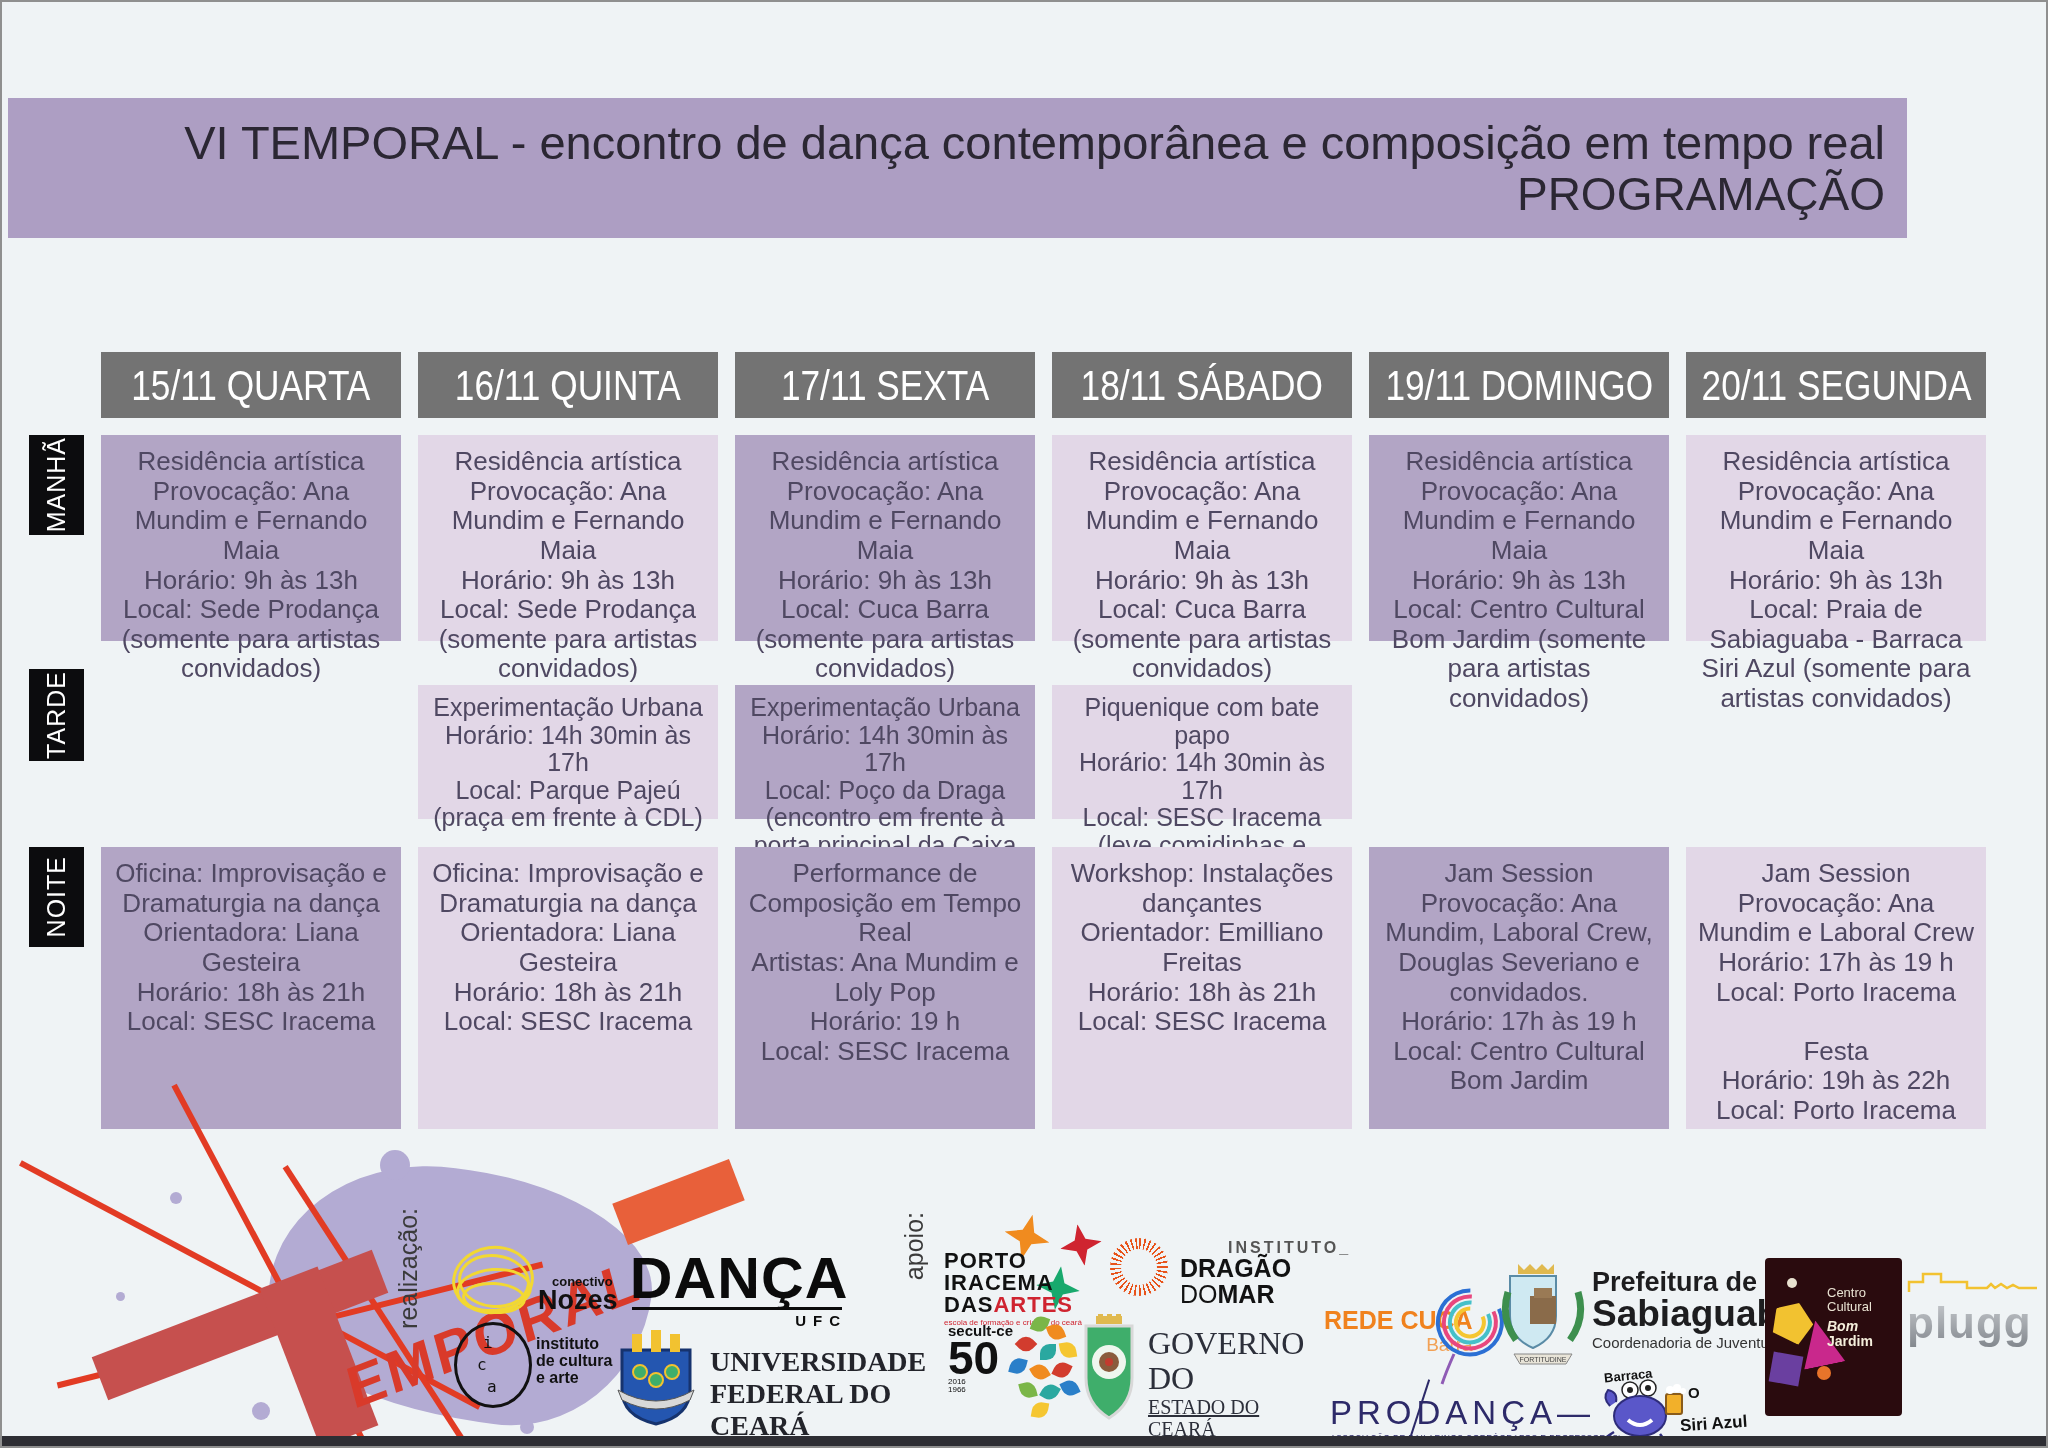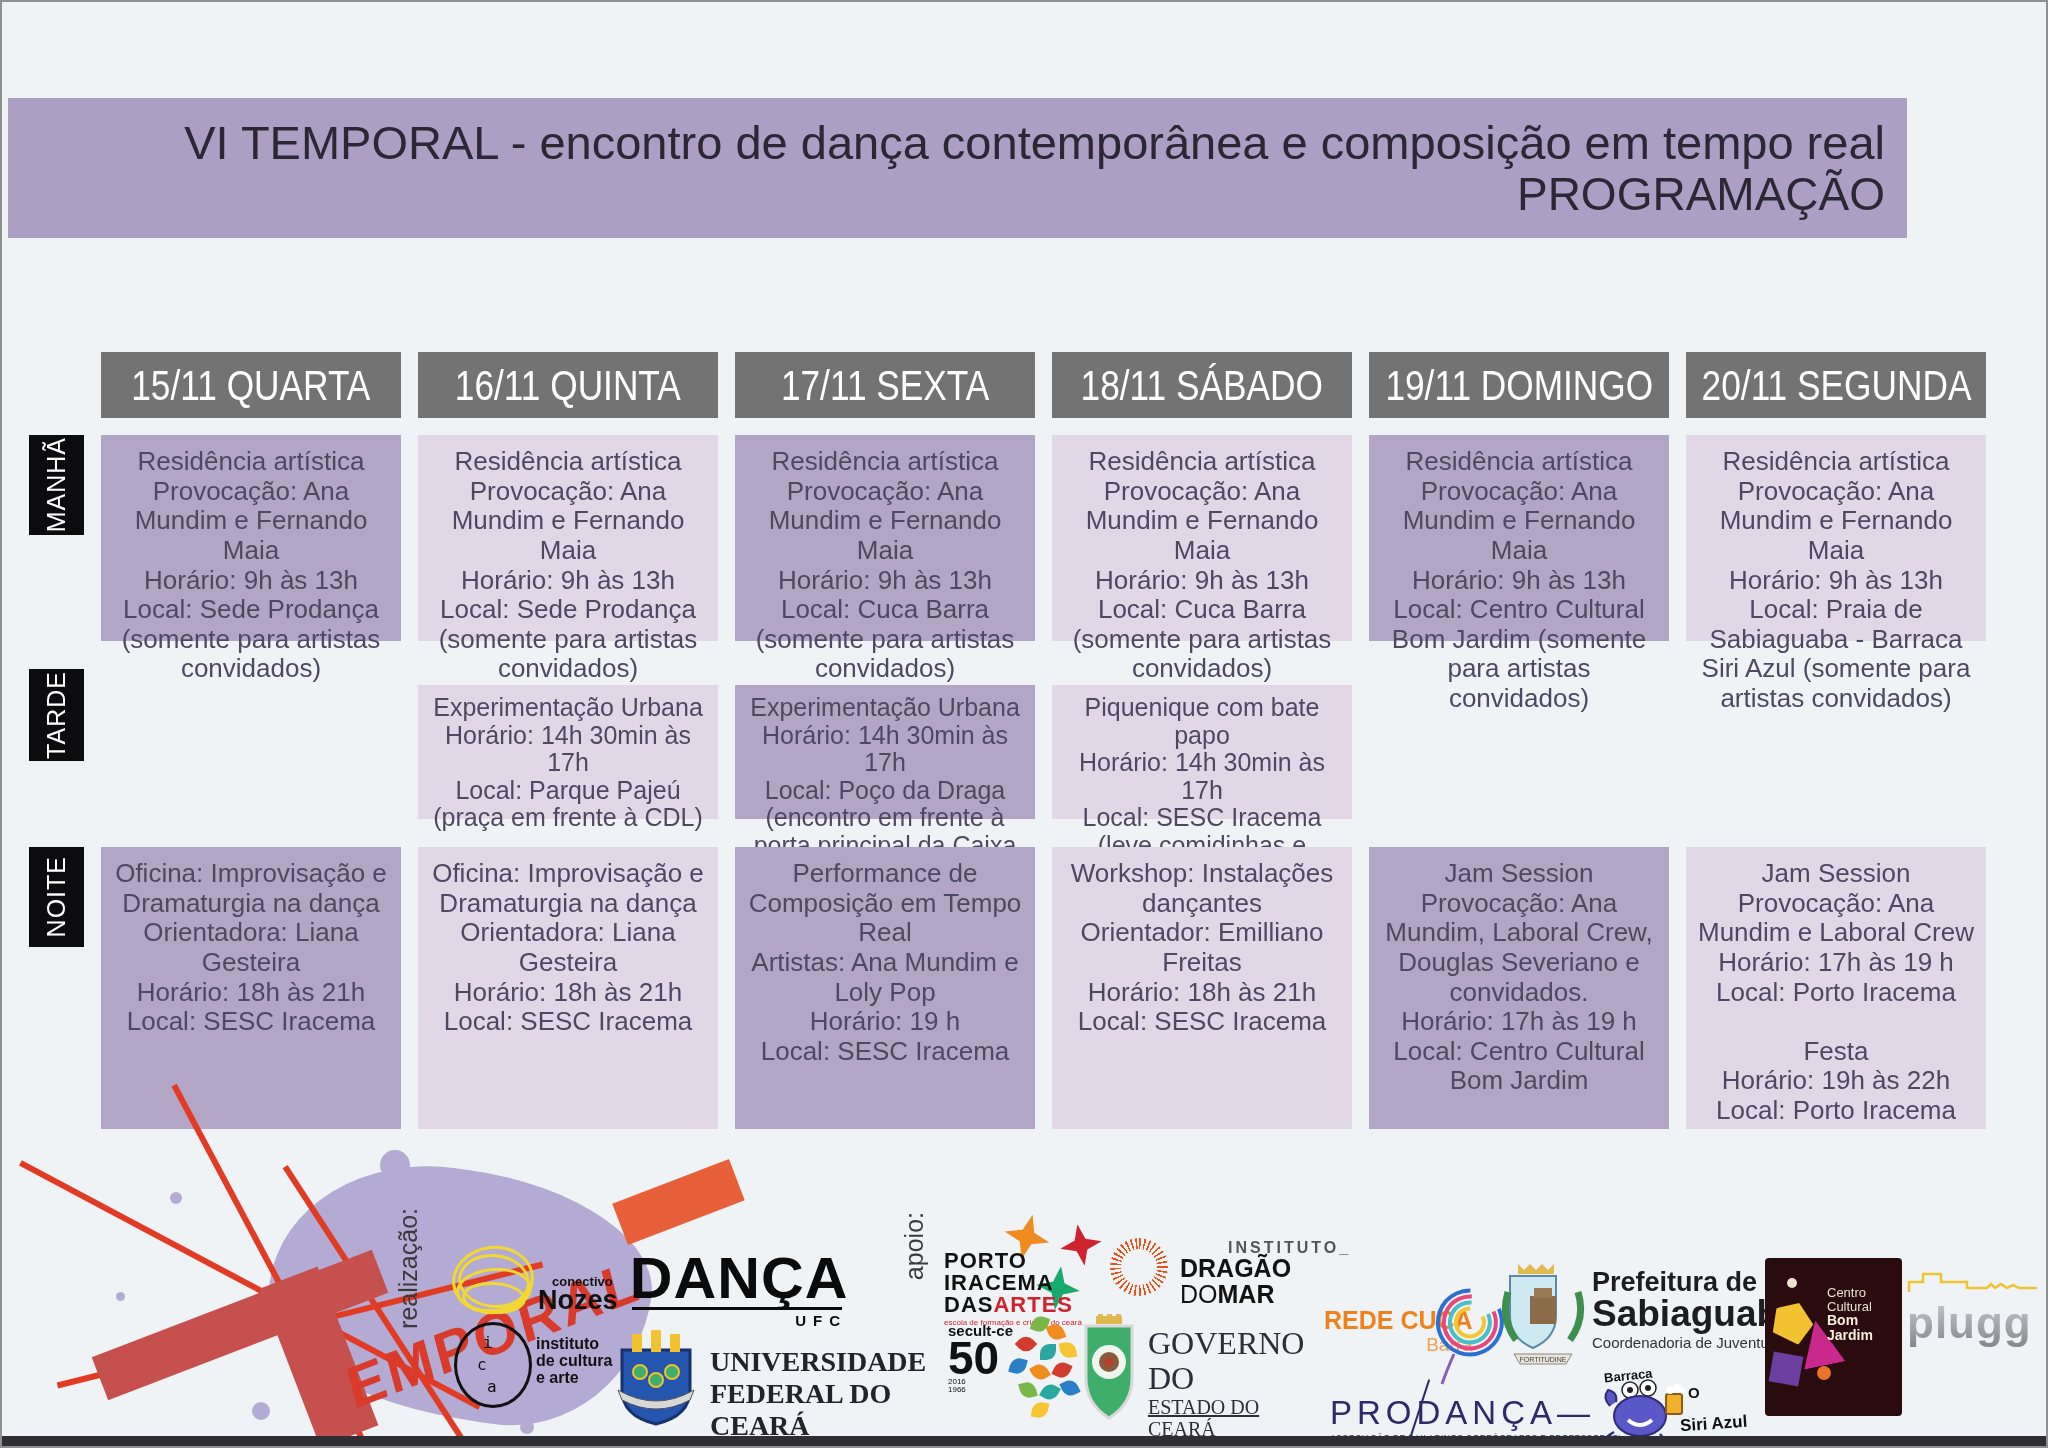--- a/index.html
+++ b/index.html
@@ -464,21 +464,21 @@
 
     <div class="ccbj">
       <div class="shape" style="left:8px;top:44px;width:40px;height:40px;background:#f2c230;transform:rotate(18deg);clip-path:polygon(50% 0,100% 40%,80% 100%,10% 90%,0 30%);"></div>
       <div class="shape" style="left:34px;top:62px;width:42px;height:46px;background:#c9288c;clip-path:polygon(50% 0,100% 100%,0 100%);transform:rotate(-12deg);"></div>
       <div class="shape" style="left:6px;top:96px;width:30px;height:30px;background:#6a3fa0;transform:rotate(10deg);"></div>
       <div class="shape" style="left:52px;top:108px;width:14px;height:14px;border-radius:50%;background:#e8742a;"></div>
       <div class="shape" style="left:22px;top:20px;width:10px;height:10px;border-radius:50%;background:#e8e2d0;"></div>
       <div class="ccbj-text">
         <div>Centro</div>
         <div>Cultural</div>
-        <div class="bold" style="">Bom</div>
+        <div class="bold" style="margin-top:6px;font-style:italic;">Bom</div>
         <div class="bold">Jardim</div>
       </div>
     </div>
 
     <div class="plugg">
       <svg width="135" height="26" viewBox="0 0 135 26">
         <path d="M2 24 v-10 h14 v-8 h18 v8 h26 v6 h20 l4 -4 4 4 6 -4 6 4 6 -3 6 3 h18" fill="none" stroke="#f2c230" stroke-width="2.5"></path>
       </svg>
       <div class="word">plugg</div>
     </div>

